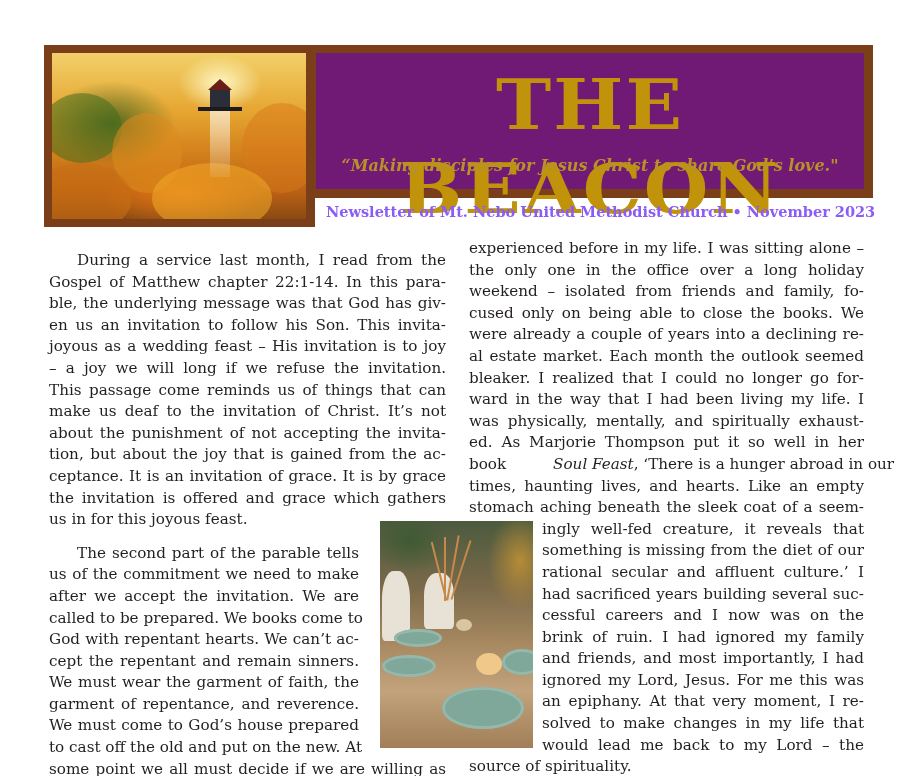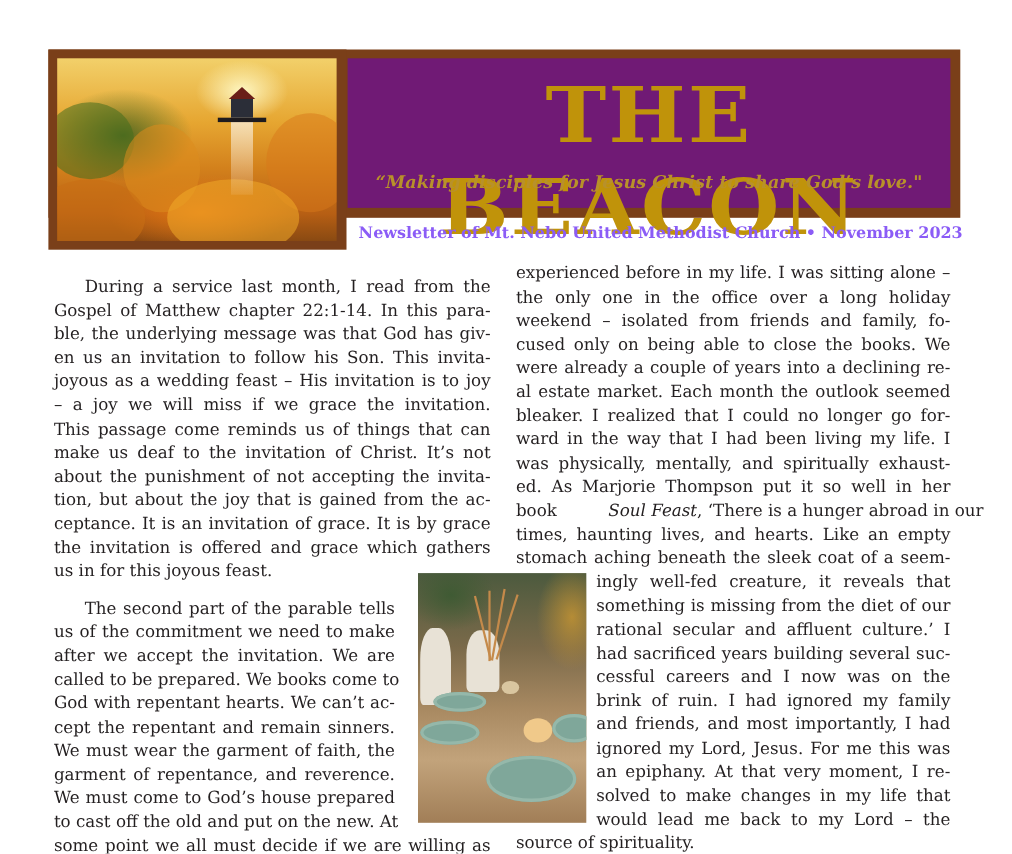--- a/index.html
+++ b/index.html
@@ -130,21 +130,21 @@
   <div class="tagline">“Making disciples for Jesus Christ to share God’s love."</div>
 </div>
 <div class="subline">Newsletter of Mt. Nebo United Methodist Church • November 2023</div>
 
 <div class="col col-left">
   <span class="line indent">During a service last month, I read from the</span>
   <span class="line">Gospel of Matthew chapter 22:1-14.  In this para-</span>
   <span class="line">ble, the underlying message was that God has giv-</span>
   <span class="line">en us an invitation to follow his Son.  This invita-</span>
   <span class="line">joyous as a wedding feast – His invitation is to joy</span>
-  <span class="line">– a joy we will miss if we grace the invitation.</span>
+  <span class="line">– a joy we will long if we refuse the invitation.</span>
   <span class="line">This passage come reminds us of things that can</span>
   <span class="line">make us deaf to the invitation of Christ.  It’s not</span>
   <span class="line">about the punishment of not accepting the invita-</span>
   <span class="line">tion, but about the joy that is gained from the ac-</span>
   <span class="line">ceptance.  It is an invitation of grace.  It is by grace</span>
   <span class="line">the invitation is offered and grace which gathers</span>
   <span class="line last">us in for this joyous feast.</span>
   <span class="line narrow indent">The second part of the parable tells</span>
   <span class="line narrow">us of the commitment we need to make</span>
   <span class="line narrow">after we accept the invitation.  We are</span>

